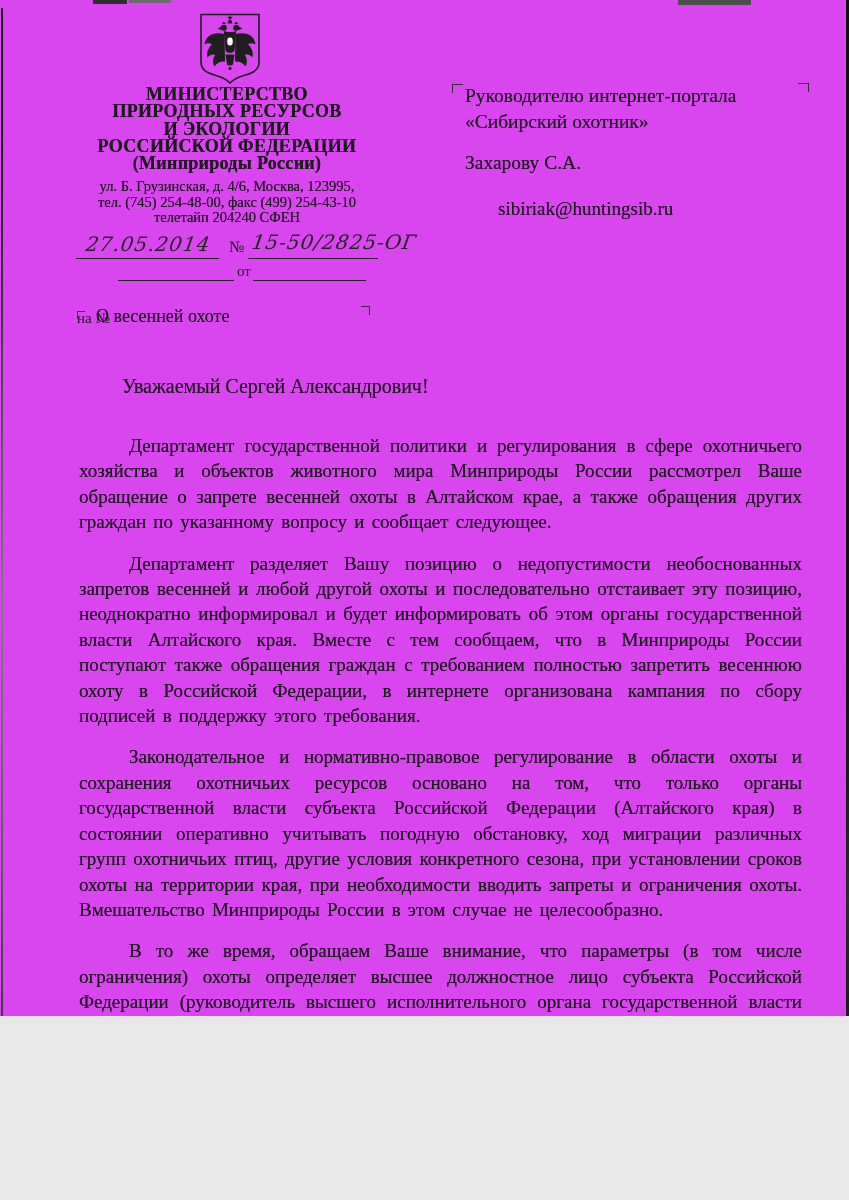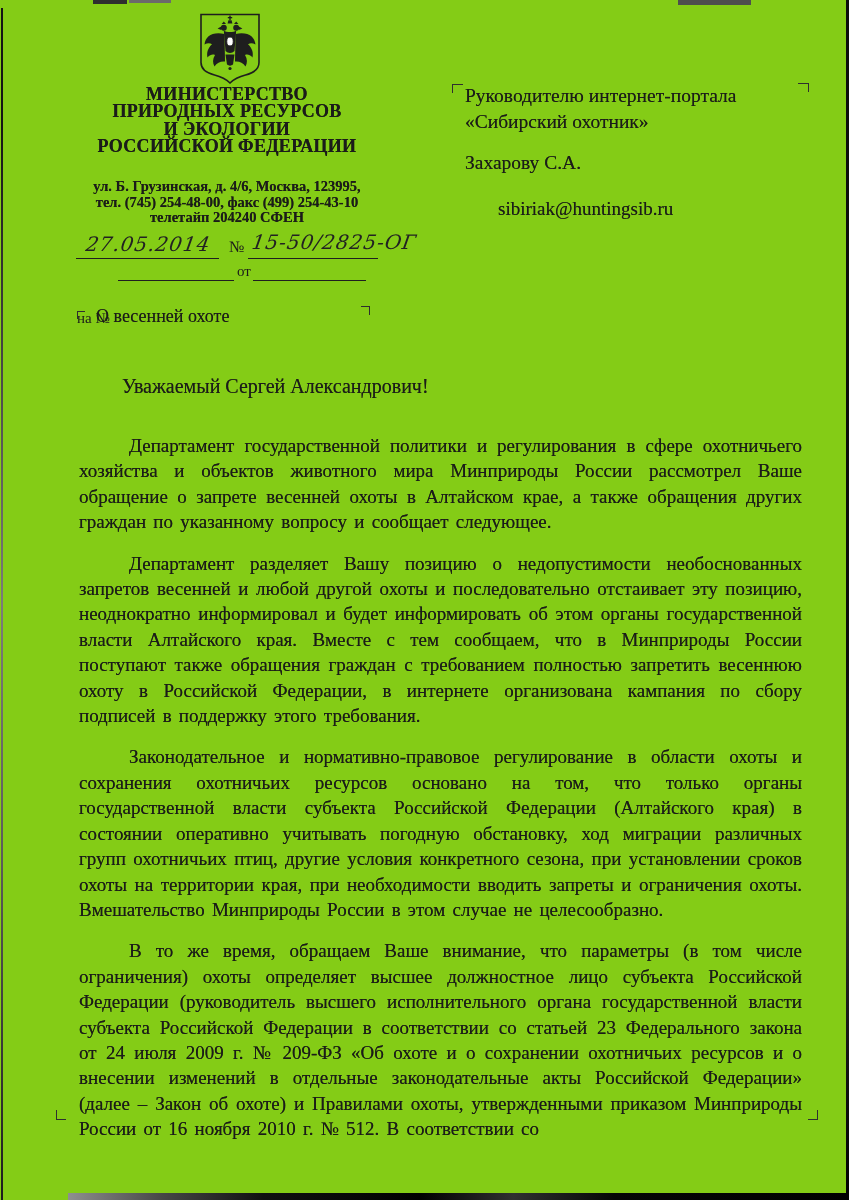--- a/index.html
+++ b/index.html
@@ -1,16 +1,16 @@
 <!DOCTYPE html>
 <html><head>
 <meta charset="utf-8">
 <style>
   html,body{margin:0;padding:0;background:#e8e8e8;}
-  .page{position:relative;width:849px;height:1200px;margin:0 auto;background:#84cc16;
+  .page{position:relative;width:849px;height:1016px;margin:0 auto;background:#d946ef;
         font-family:"Liberation Serif", serif;color:#1b1b1b;overflow:hidden;}
 
   
   .art{position:absolute;}
   .edge-left{left:1px;top:8px;width:2px;height:1192px;
     background:linear-gradient(#151515 0 10%,#3a3a3a 25%,#7b7b7b 50%,#5a5a5a 72%,#1d1d1d 100%);}
   .edge-right{left:846px;top:0;width:2.5px;height:1200px;
     background:linear-gradient(#0c0c0c 0 55%,#2a2a2a 75%,#000 100%);}
   .top-dash-1{left:93px;top:0;width:34px;height:4px;background:#2e2e2e;}
   .top-dash-2{left:129px;top:0;width:42px;height:3px;background:#6b6b6b;}
@@ -30,21 +30,21 @@
   .sub-br{left:361px;top:306px;width:8px;height:8px;}
   .bot-l{left:56px;top:1110px;width:9px;height:9px;}
   .bot-r{left:808px;top:1110px;width:9px;height:9px;}
 
   
   .emblem{position:absolute;left:197px;top:11px;width:66px;height:74px;}
   .org{position:absolute;left:37px;top:86px;width:380px;text-align:center;
        font-weight:700;font-size:18px;line-height:17.3px;letter-spacing:.3px;
        text-shadow:0 0 .5px rgba(0,0,0,.75);}
   .addr{position:absolute;left:37px;top:179px;width:380px;text-align:center;
-        font-size:14.5px;line-height:15.6px;text-shadow:0 0 .4px rgba(0,0,0,.6);font-weight:bold;}
+        font-size:14.5px;line-height:15.6px;text-shadow:0 0 .4px rgba(0,0,0,.6);}
 
   .hw{font-family:"DejaVu Serif", serif;font-style:italic;transform:skewX(-9deg);
       display:inline-block;letter-spacing:1px;color:#222;}
   .hw-date{position:absolute;left:86px;top:232px;font-size:20px;}
   .hw-num{position:absolute;left:252px;top:230px;font-size:20px;}
   .no-sign{position:absolute;left:229px;top:238px;font-size:16px;}
   .uline{position:absolute;border-bottom:1.6px solid #1f1f1f;}
   .ul-date{left:76px;top:240px;width:143px;height:18px;}
   .ul-num{left:248px;top:240px;width:130px;height:18px;}
   .ref-na{position:absolute;left:77px;top:263px;font-size:15px;margin-top:47px;}
@@ -100,20 +100,21 @@
       </g>
       <ellipse cx="33" cy="30.5" rx="3.2" ry="4.4" fill="#fff" stroke="#1e1e1e" stroke-width="0.8"></ellipse>
     </svg>
   </div>
 
   <div class="org">
     <div>МИНИСТЕРСТВО</div>
     <div>ПРИРОДНЫХ РЕСУРСОВ</div>
     <div>И ЭКОЛОГИИ</div>
     <div>РОССИЙСКОЙ ФЕДЕРАЦИИ</div>
+    <div>(Минприроды России)</div>
   </div>
 
   <div class="addr">
     <div>ул. Б. Грузинская, д. 4/6, Москва, 123995,</div>
     <div>тел. (745) 254-48-00, факс (499) 254-43-10</div>
     <div>телетайп 204240 СФЕН</div>
   </div>
 
   <span class="hw hw-date">27.05.2014</span>
   <div class="uline ul-date"></div>

